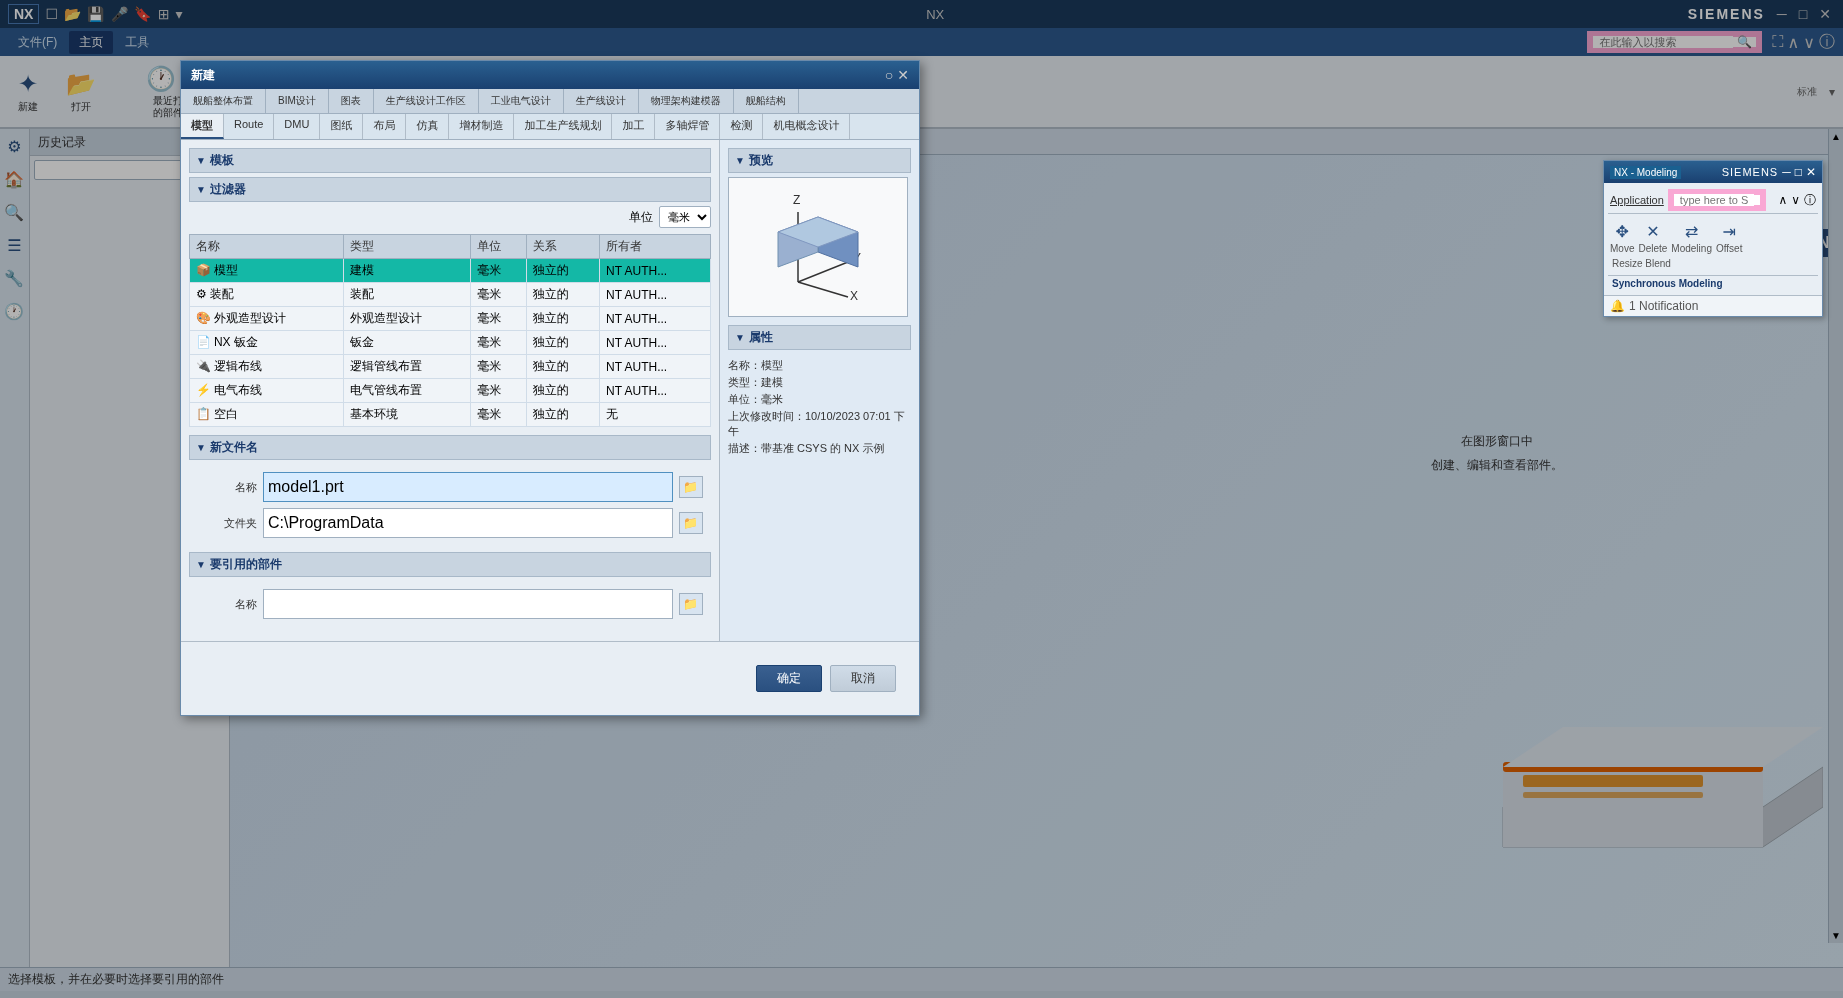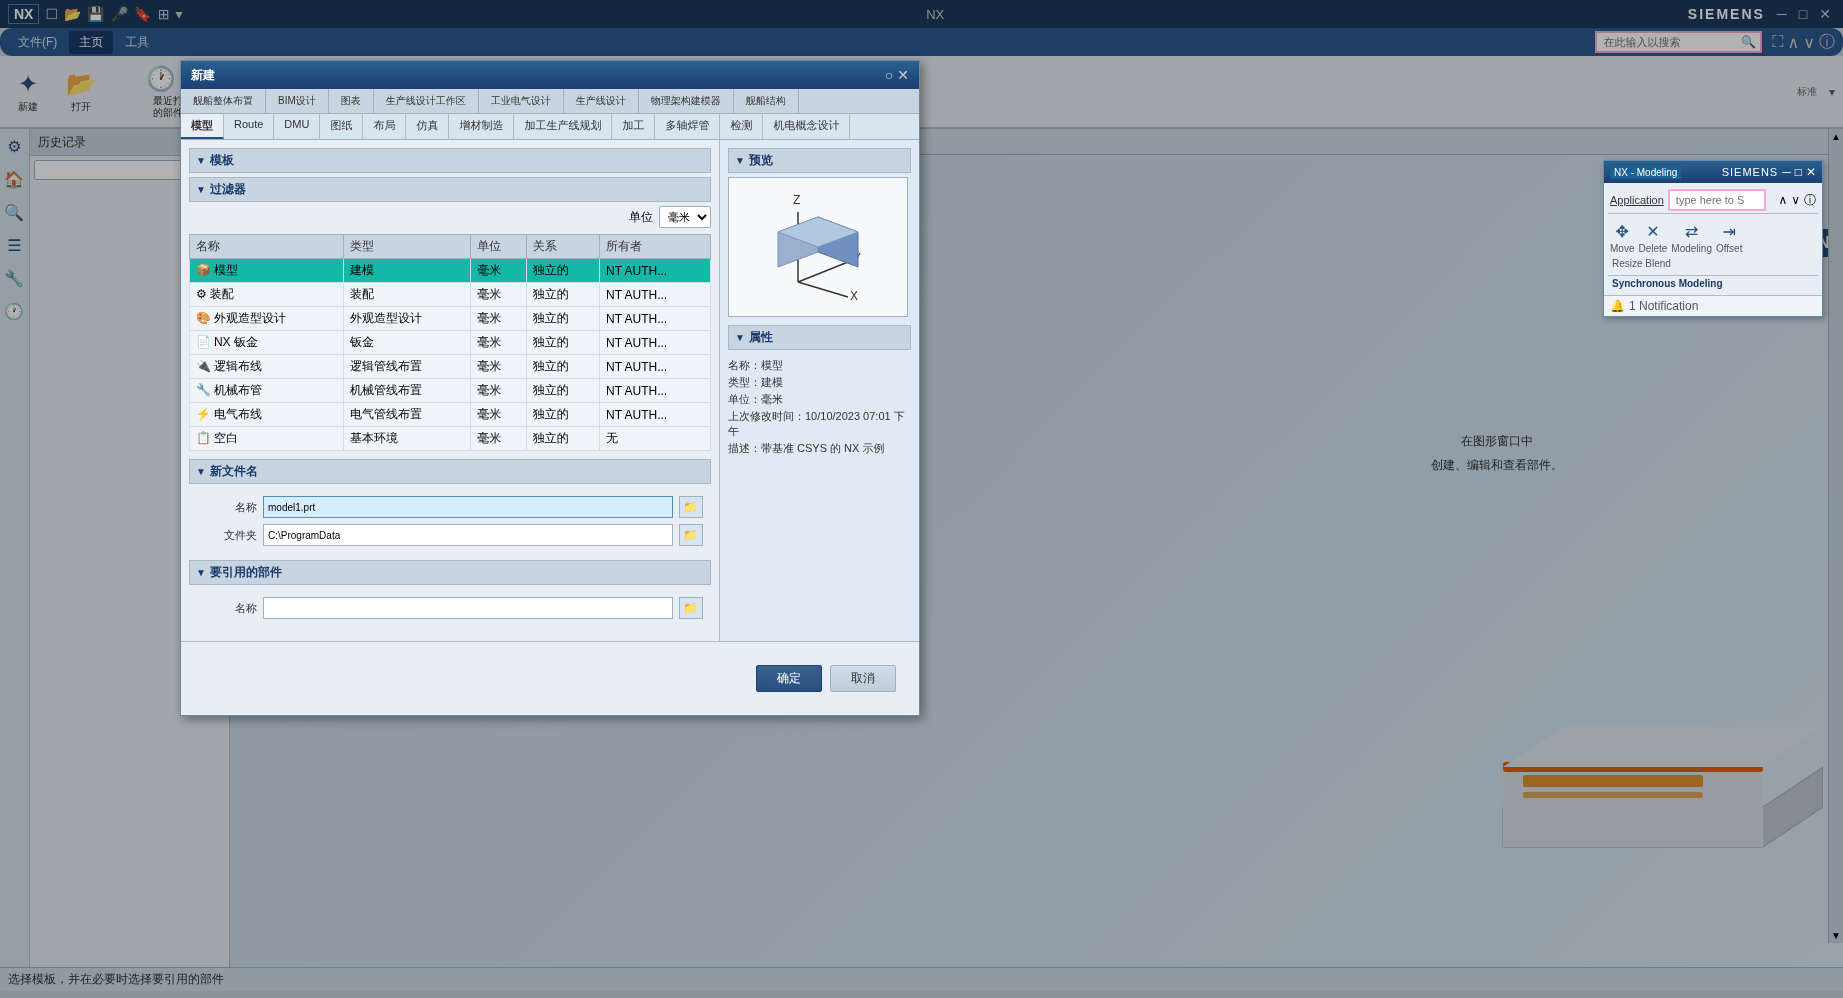--- a/index.html
+++ b/index.html
@@ -10,21 +10,21 @@
     .title-bar-left { display: flex; align-items: center; gap: 6px; }
     .title-bar-center { color: #ccc; font-size: 13px; }
     .title-bar-right { display: flex; align-items: center; gap: 8px; }
     .nx-logo { background: #1a3a5c; color: #fff; font-weight: bold; font-size: 14px; border: 1px solid #4a7ab5; padding: 1px 5px; }
     .title-icon { color: #ccc; font-size: 14px; cursor: pointer; }
     .siemens-logo { color: #fff; font-size: 14px; font-weight: bold; letter-spacing: 2px; }
     .win-btns { display: flex; gap: 4px; }
     .win-btn { color: #ccc; font-size: 14px; cursor: pointer; padding: 0 4px; }
 
     
-    .menu-bar { background: #2d5a8e; height: 28px; display: flex; align-items: center; padding: 0 8px; gap: 2px; border-radius: 12px; }
+    .menu-bar { background: #2d5a8e; height: 28px; display: flex; align-items: center; padding: 0 8px; gap: 2px; }
     .menu-item { color: #d0e0f0; padding: 3px 10px; cursor: pointer; font-size: 12px; border-radius: 2px; }
     .menu-item:hover, .menu-item.active { background: #1a3a6c; }
     .menu-item.active { color: #fff; }
 
     
     .toolbar { background: #e8eef4; height: 72px; display: flex; align-items: center; padding: 4px 8px; border-bottom: 1px solid #b0bcc8; gap: 12px; }
     .toolbar-group { display: flex; flex-direction: column; align-items: center; gap: 2px; cursor: pointer; padding: 4px 6px; border-radius: 3px; min-width: 40px; }
     .toolbar-icon { font-size: 24px; color: #2a5080; }
     .toolbar-label { font-size: 10px; color: #333; text-align: center; white-space: nowrap; }
     .toolbar-sep { width: 1px; height: 50px; background: #b0bcc8; margin: 0 4px; }
@@ -91,21 +91,21 @@
     
     .dialog-right { width: 200px; padding: 8px; background: #e0eaf4; border-left: 1px solid #b0bcc8; }
     .preview-box { width: 180px; height: 140px; background: #f8f9fa; border: 1px solid #a0b0c0; display: flex; align-items: center; justify-content: center; margin-top: 4px; }
     .props-section { margin-top: 8px; }
     .prop-row { font-size: 11px; color: #333; margin-bottom: 2px; }
 
     
     .new-file-section { padding: 8px; }
     .form-row { display: flex; align-items: center; gap: 6px; margin-bottom: 6px; }
     .form-label { width: 60px; font-size: 11px; color: #333; text-align: right; }
-    .form-input { flex: 1; height: 22px; border: 1px solid #a0b0c0; padding: 0 4px; font-size: 10px; background: #fff; }
+    .form-input { flex: 1; height: 30px; border: 1px solid #a0b0c0; padding: 0 4px; font-size: 16px; background: #fff; }
     .form-input.highlight { background: #d8ecff; border-color: #5090c0; }
     .form-btn { width: 24px; height: 22px; background: #d8e4f0; border: 1px solid #a0b0c0; cursor: pointer; font-size: 12px; display: flex; align-items: center; justify-content: center; }
 
     
     .ref-section { padding: 8px; }
 
     
     .dialog-footer { padding: 23px; display: flex; justify-content: flex-end; gap: 8px; border-top: 1px solid #b0bcc8; background: #e8eef4; }
     .btn-primary { background: linear-gradient(to bottom, #3a6090, #2a5080); color: #fff; border: 1px solid #1a4070; padding: 4px 20px; cursor: pointer; font-size: 12px; border-radius: 2px; }
     .btn-secondary { background: linear-gradient(to bottom, #d0dce8, #c0ccd8); color: #333; border: 1px solid #a0b0c0; padding: 4px 20px; cursor: pointer; font-size: 12px; border-radius: 2px; }
@@ -121,21 +121,21 @@
     
     .arrow-down { position: absolute; top: 140px; right: 140px; color: #e06000; font-size: 30px; }
 
     
     .scroll-arrows { position: absolute; right: 0; top: 0; bottom: 24px; width: 15px; background: #c8d4e0; display: flex; flex-direction: column; justify-content: space-between; border-left: 1px solid #a0b0c0; }
     .scroll-arrow { text-align: center; cursor: pointer; padding: 2px 0; font-size: 10px; }
 
     
     .nx-badge { position: absolute; top: 100px; right: 0; background: #2a5080; color: #fff; font-weight: bold; font-size: 16px; width: 28px; height: 28px; display: flex; align-items: center; justify-content: center; }
 
-    .search-bar { display: flex; align-items: center; background: #fff; border: 2px solid #f9a8d4; height: 22px; margin-right: 8px; }
+    .search-bar { display: flex; align-items: center; background: #fff; border: 6px solid #f9a8d4; height: 22px; margin-right: 8px; }
     .search-input { border: none; outline: none; padding: 0 6px; font-size: 11px; width: 140px; }
     .search-icon { color: #666; padding: 0 4px; font-size: 12px; }
     .header-btns { display: flex; gap: 4px; align-items: center; }
     .header-btn { color: #ccc; font-size: 16px; cursor: pointer; }
   </style>
 </head>
 <body>
 
 <div class="title-bar">
   <div class="title-bar-left">
@@ -391,27 +391,20 @@
             <td>NT AUTH...</td>
           </tr>
           <tr>
             <td><span class="row-icon">🔌</span><span>逻辑布线</span></td>
             <td>逻辑管线布置</td>
             <td>毫米</td>
             <td>独立的</td>
             <td>NT AUTH...</td>
           </tr>
           <tr>
-            <td><span class="row-icon">🔧</span><span>机械布管</span></td>
-            <td>机械管线布置</td>
-            <td>毫米</td>
-            <td>独立的</td>
-            <td>NT AUTH...</td>
-          </tr>
-          <tr>
             <td><span class="row-icon">⚡</span><span>电气布线</span></td>
             <td>电气管线布置</td>
             <td>毫米</td>
             <td>独立的</td>
             <td>NT AUTH...</td>
           </tr>
           <tr>
             <td><span class="row-icon">📋</span><span>空白</span></td>
             <td>基本环境</td>
             <td>毫米</td>

